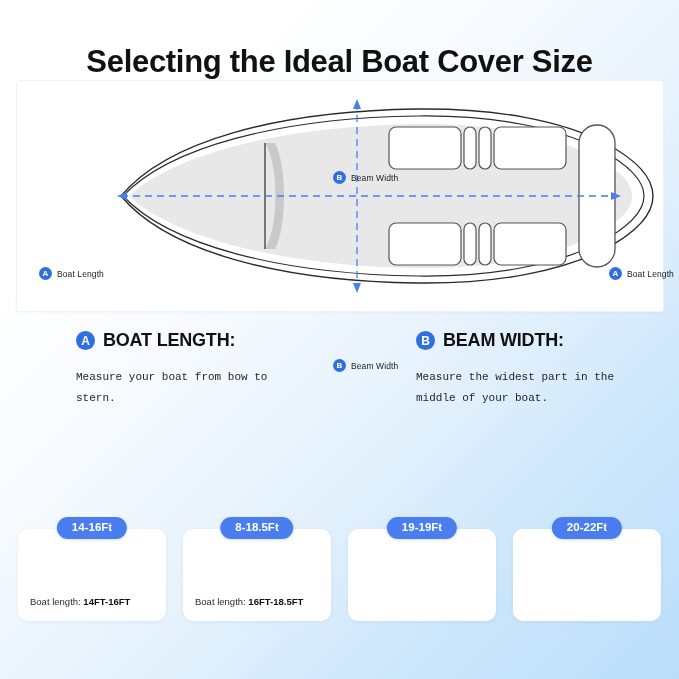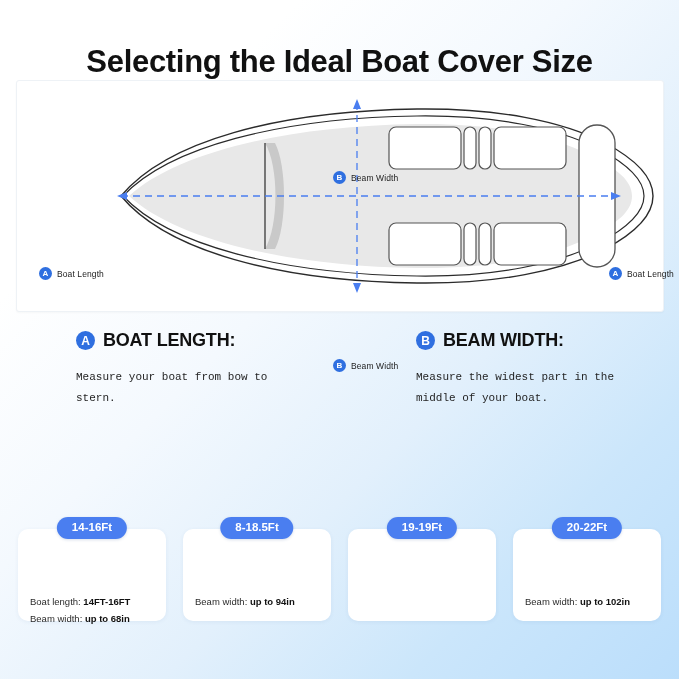--- a/index.html
+++ b/index.html
@@ -273,45 +273,37 @@
 
 <div class="cards">
 
   <div class="card">
     <div class="card-badge">14-16Ft</div>
     <div class="card-lines">
       <div class="card-line">
         <span class="lab">Boat length:</span>
         <span class="val">14FT-16FT</span>
       </div>
-      <div class="card-line">
-        <span class="lab">Beam width:</span>
-        <span class="val">up to 68in</span>
-      </div>
     </div>
   </div>
 
   <div class="card">
     <div class="card-badge">8-18.5Ft</div>
     <div class="card-lines">
       <div class="card-line">
-        <span class="lab">Beam width:</span>
-        <span class="val">up to 94in</span>
+        <span class="lab">Boat length:</span>
+        <span class="val">16FT-18.5FT</span>
       </div>
     </div>
   </div>
 
   <div class="card">
     <div class="card-badge">19-19Ft</div>
     <div class="card-lines">
     </div>
   </div>
 
   <div class="card">
     <div class="card-badge">20-22Ft</div>
     <div class="card-lines">
-      <div class="card-line">
-        <span class="lab">Beam width:</span>
-        <span class="val">up to 102in</span>
-      </div>
     </div>
   </div>
 </div>
 
 </body></html>

